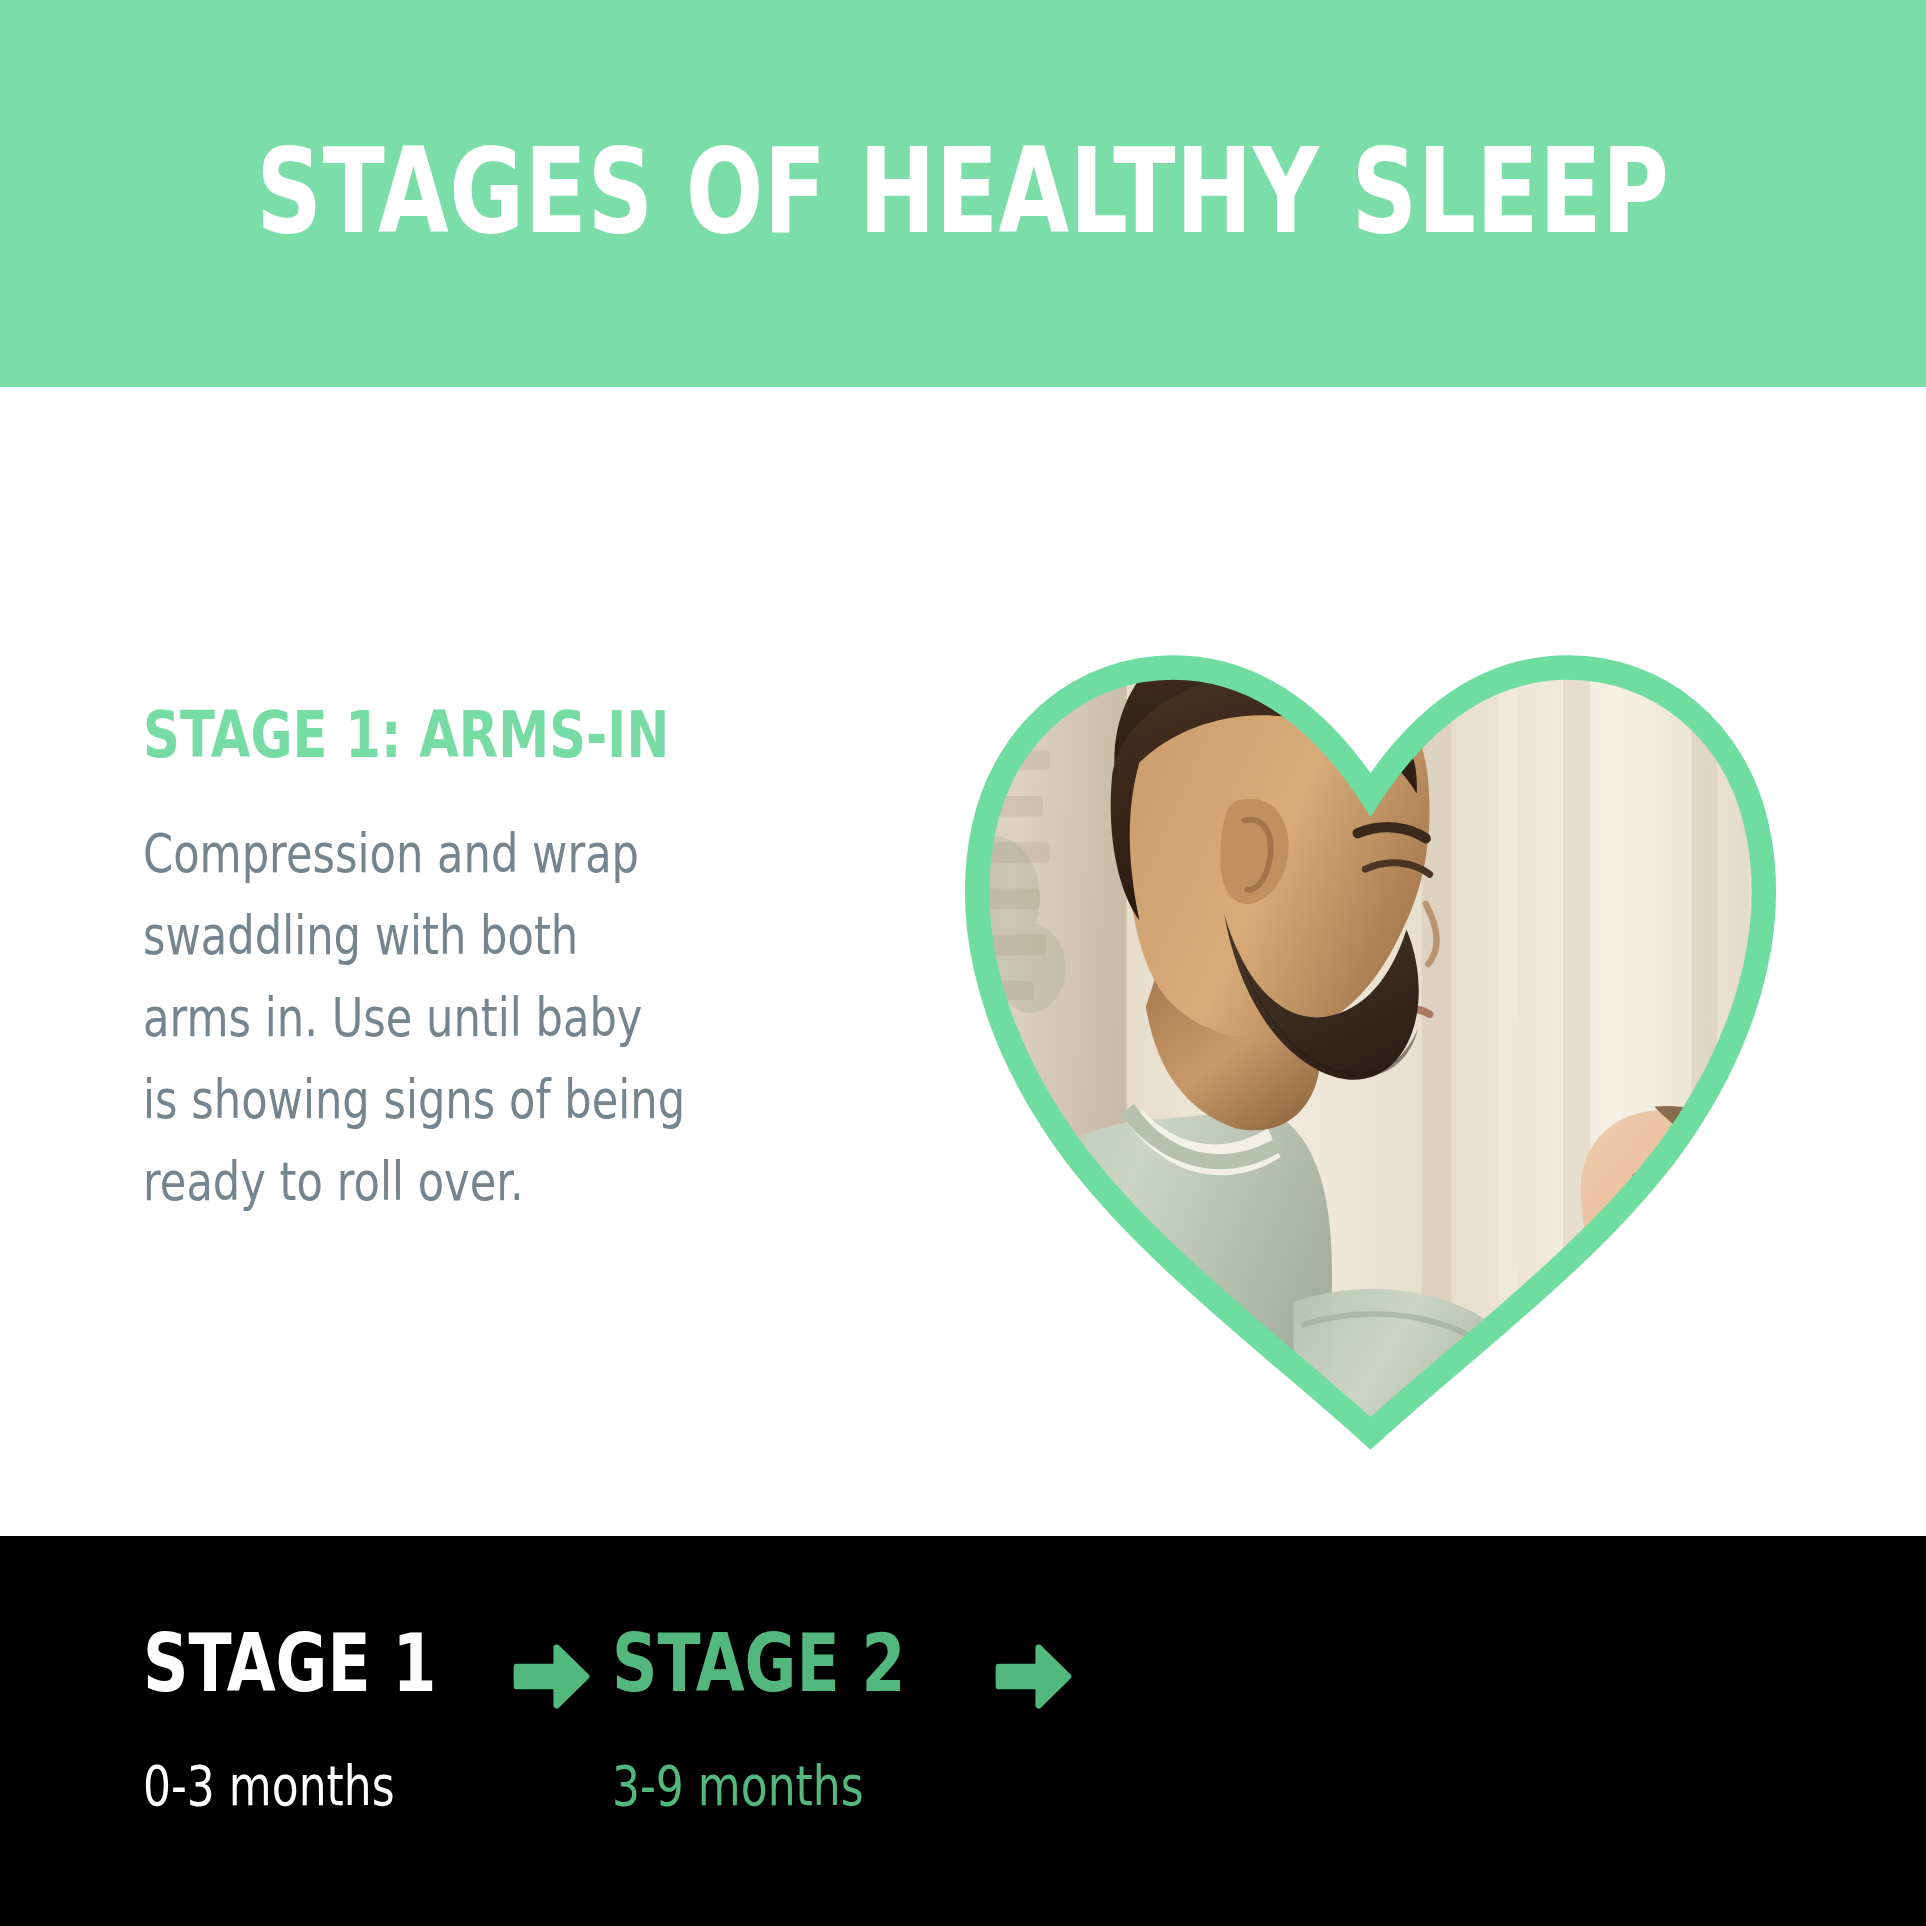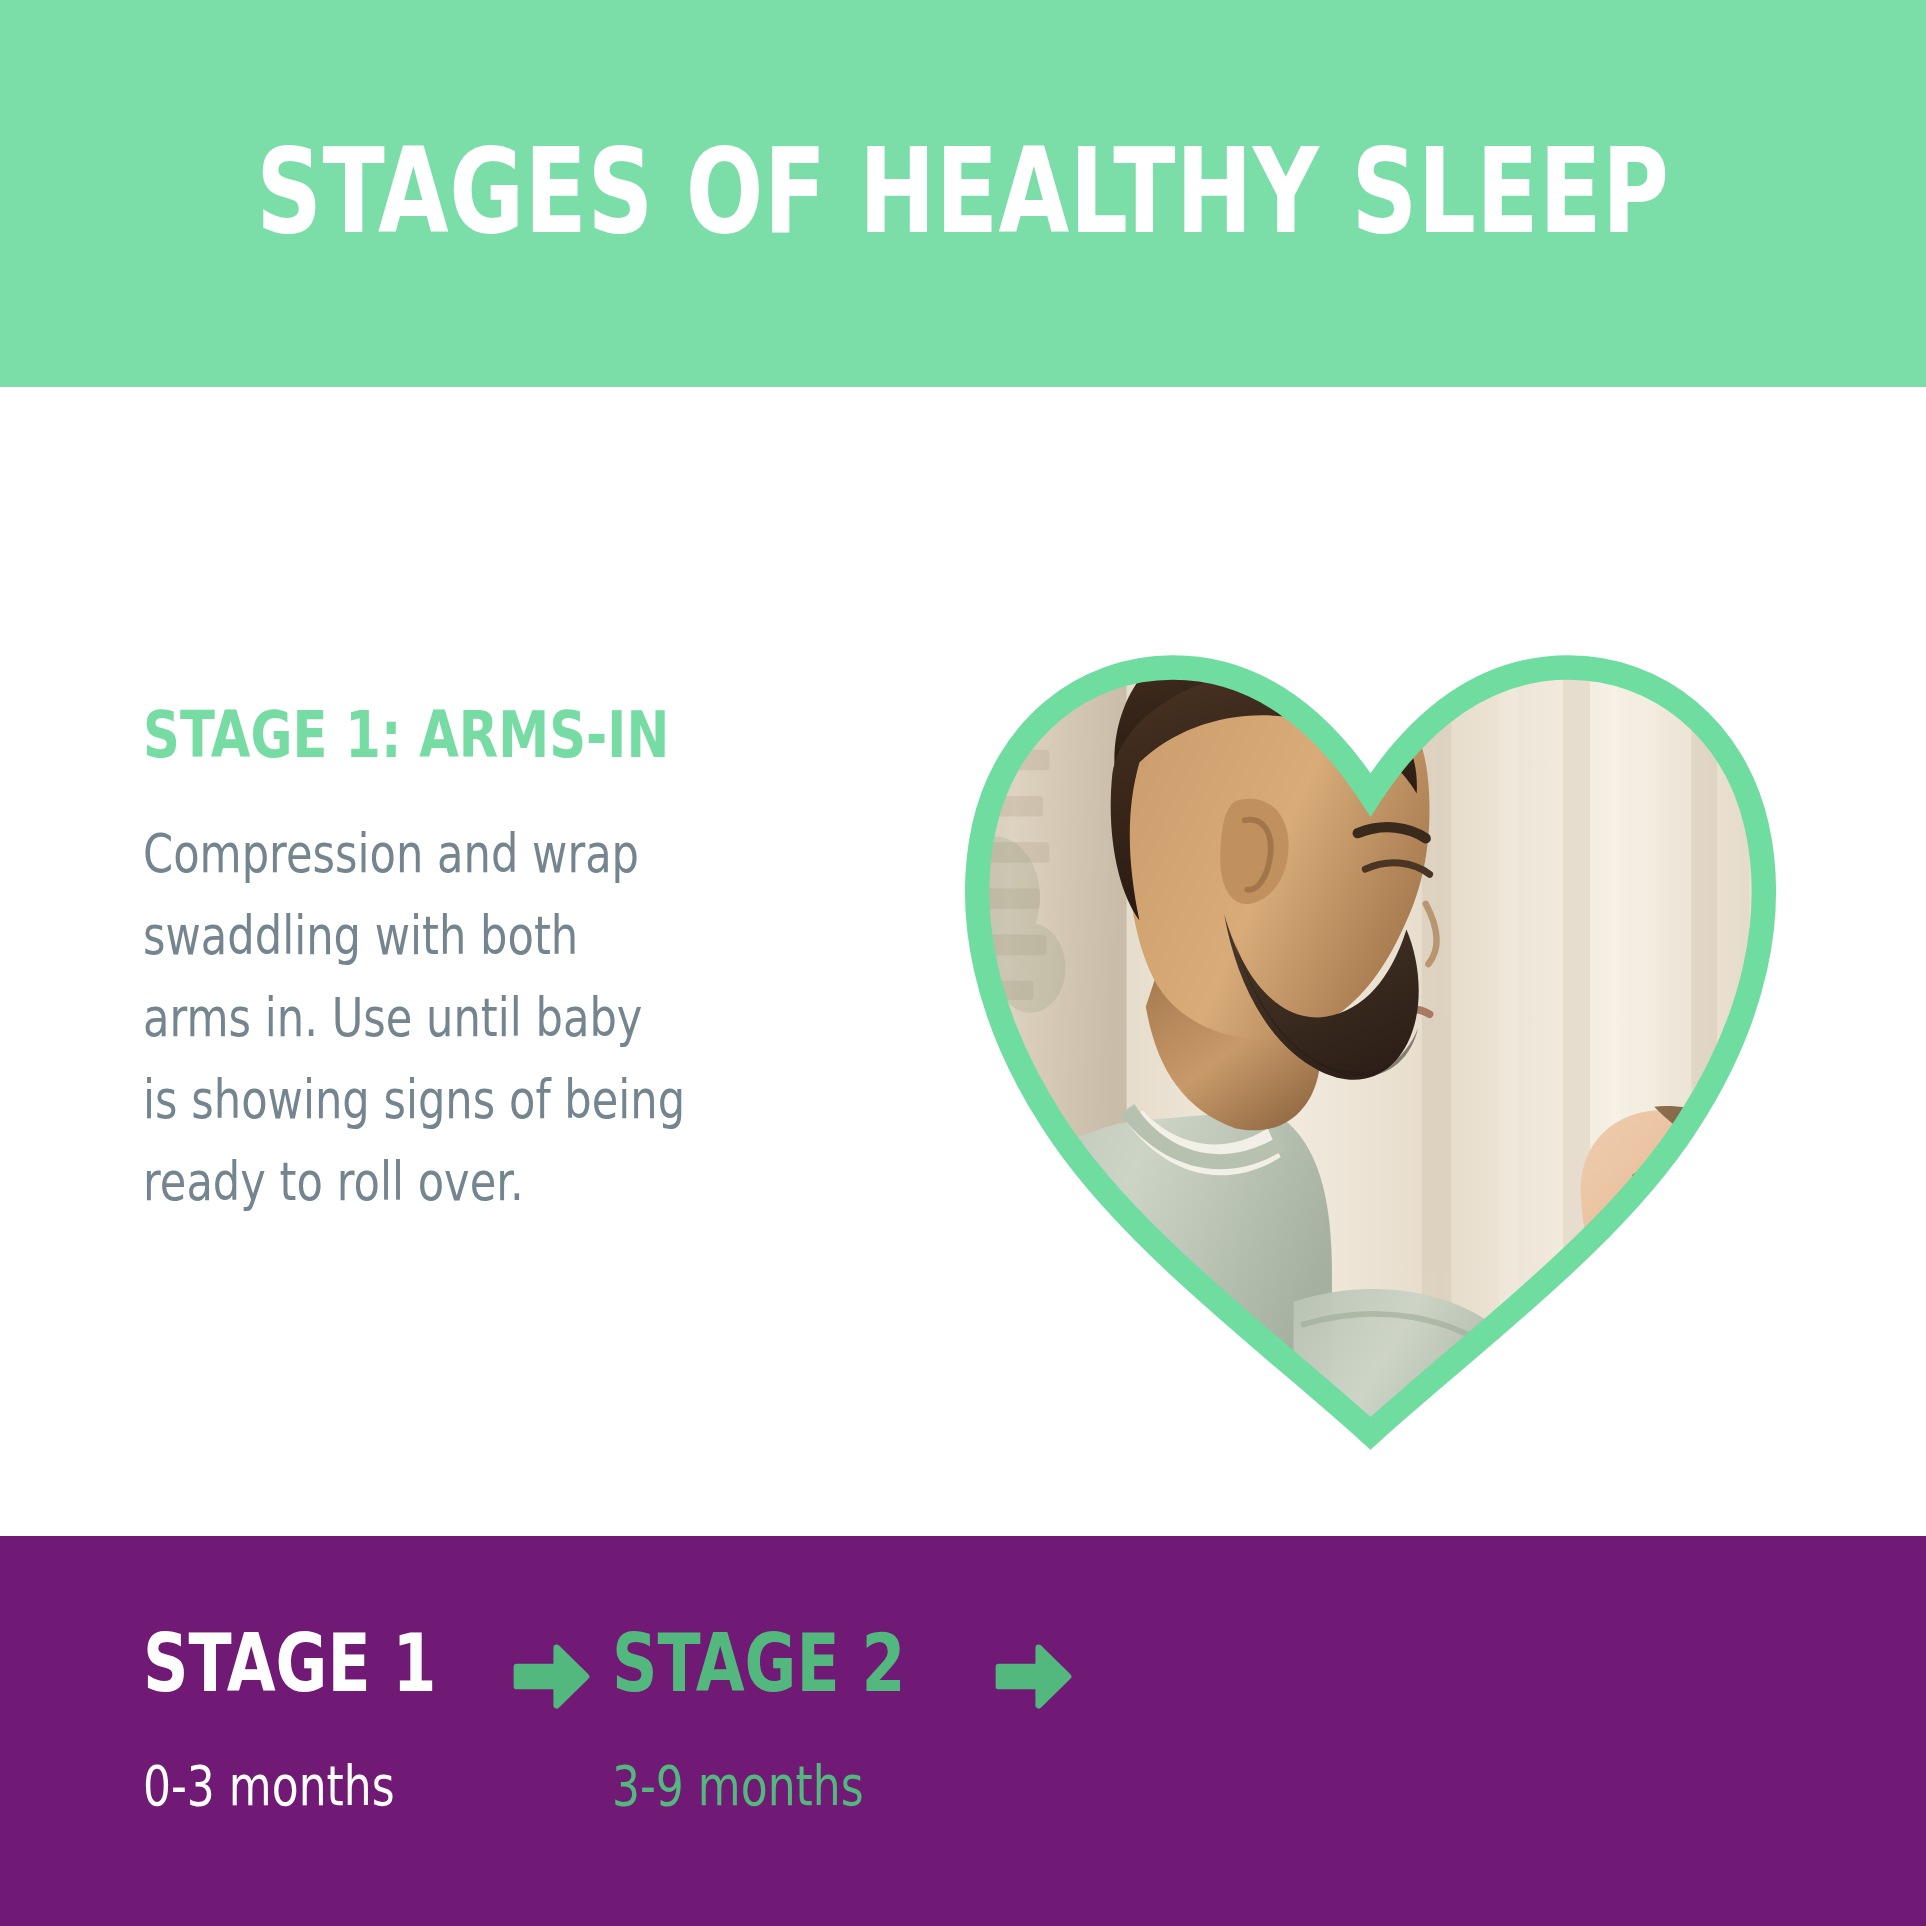--- a/index.html
+++ b/index.html
@@ -101,21 +101,21 @@
     height: 899px;
   }
 
   
   .footer-band {
     position: absolute;
     left: 0;
     top: 1536px;
     width: 1926px;
     height: 390px;
-    background: #701a75;
+    background: #000000;
   }
   .footer-row {
     position: absolute;
     left: 143px;
     top: 87px;
     width: 1669px;
     display: flex;
     align-items: flex-start;
   }
   .stage-cell {

